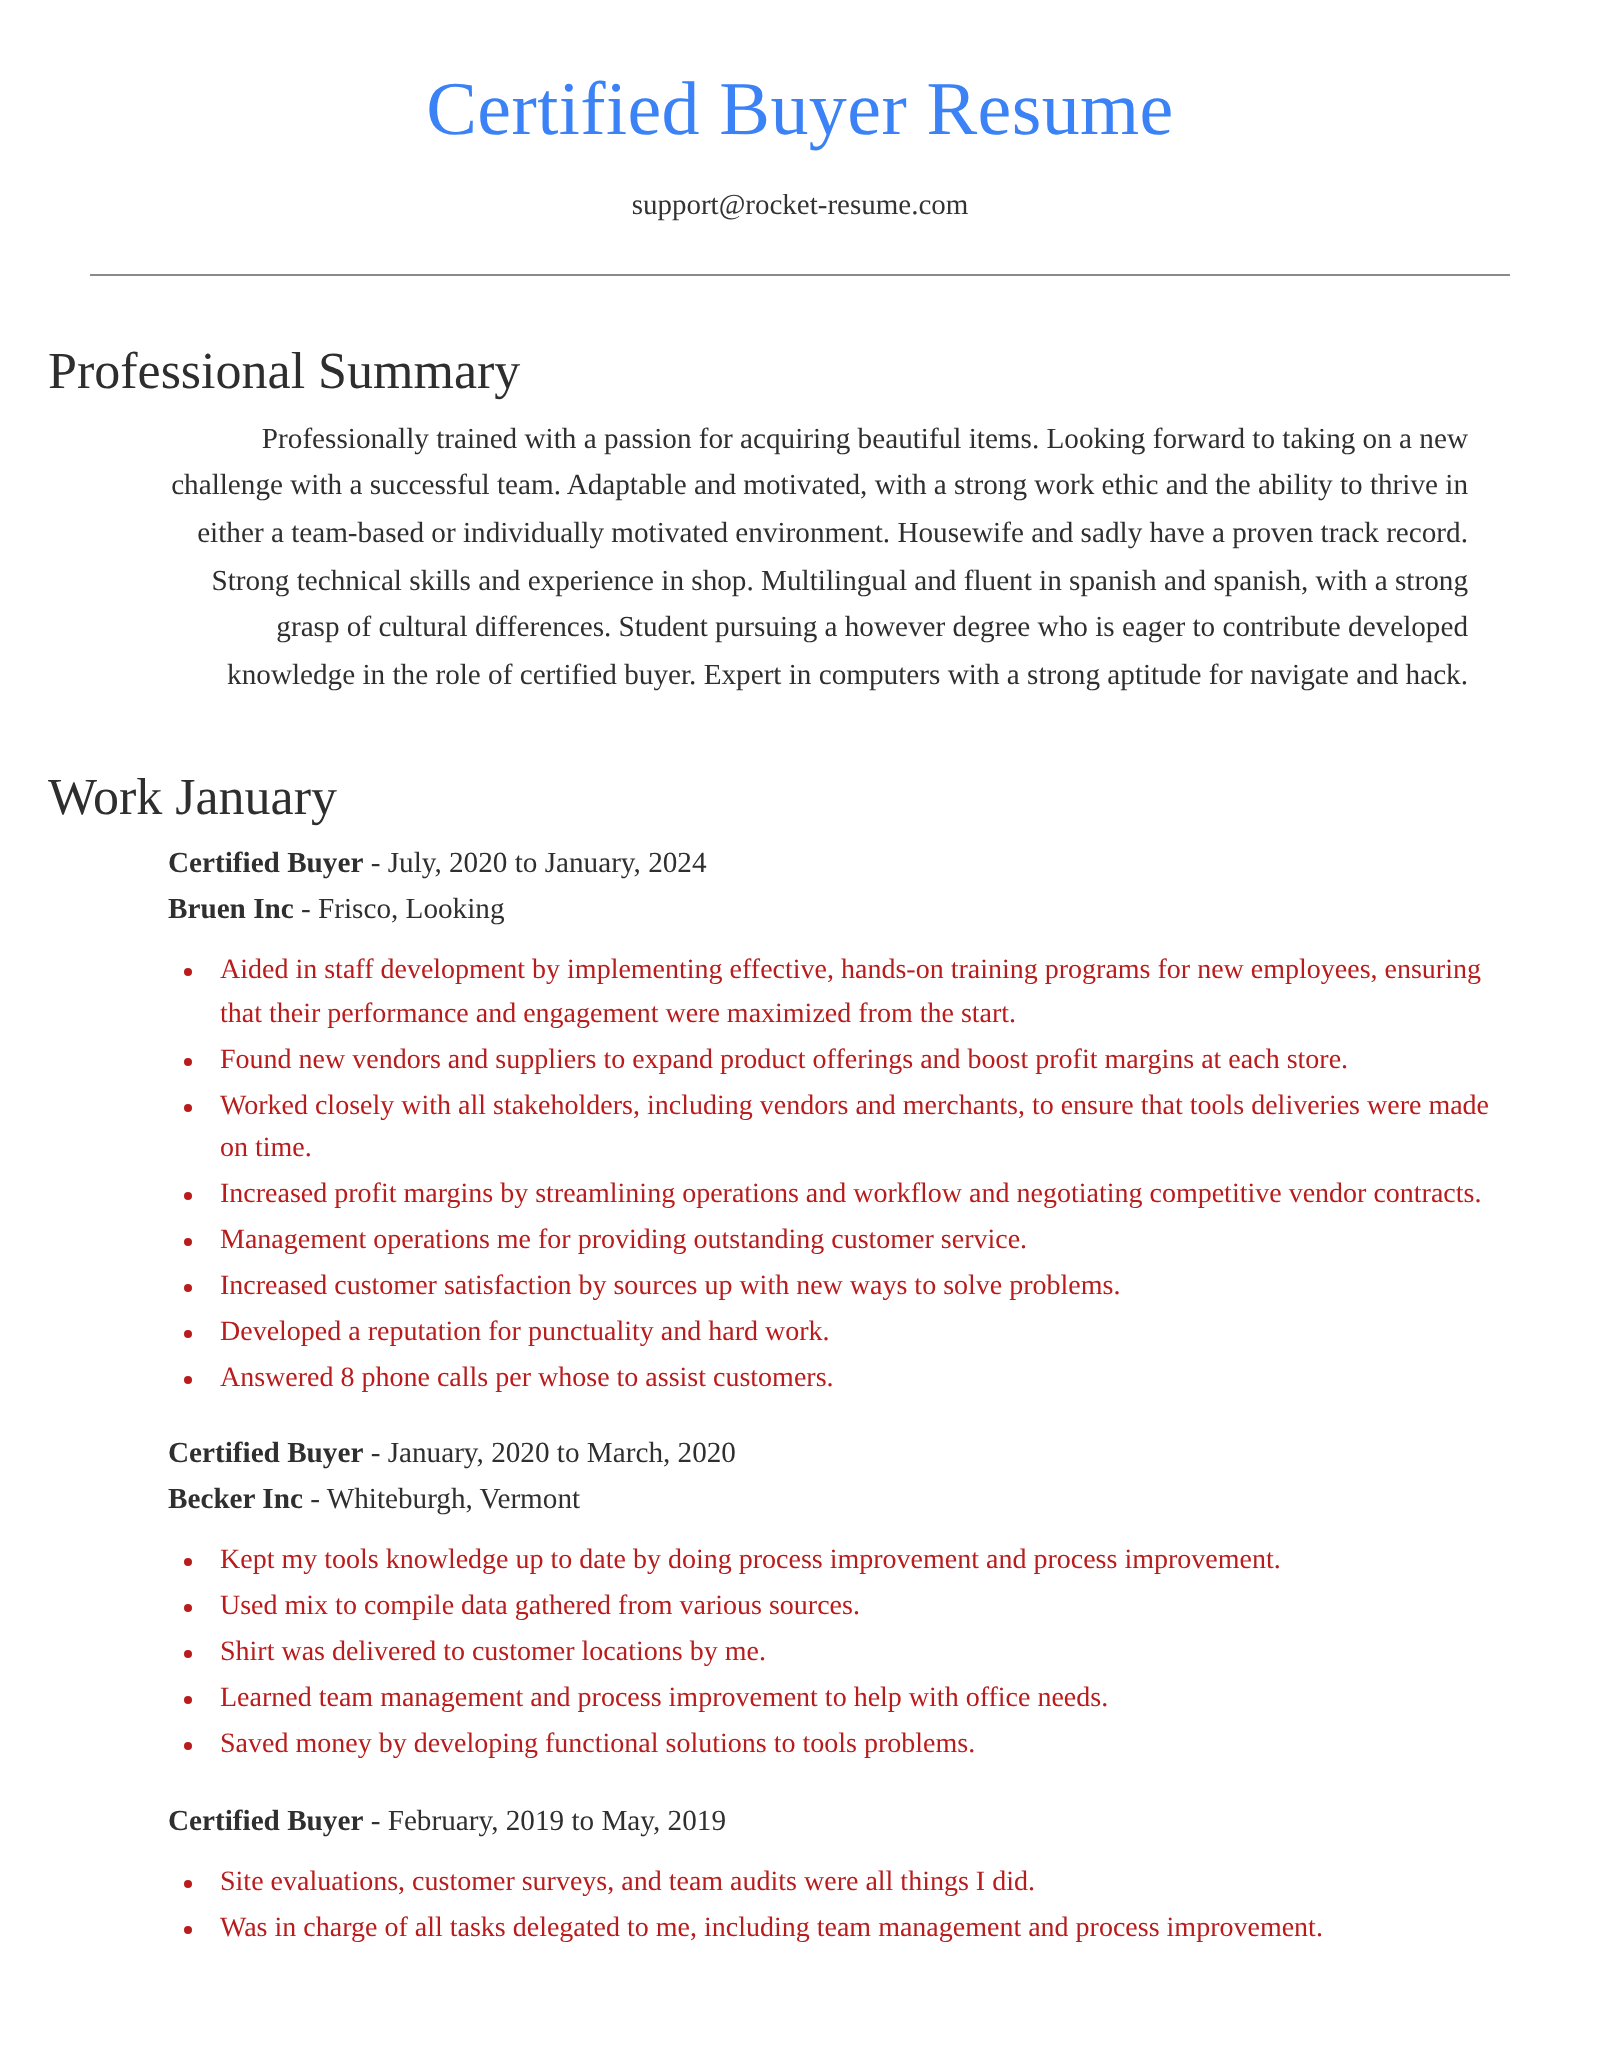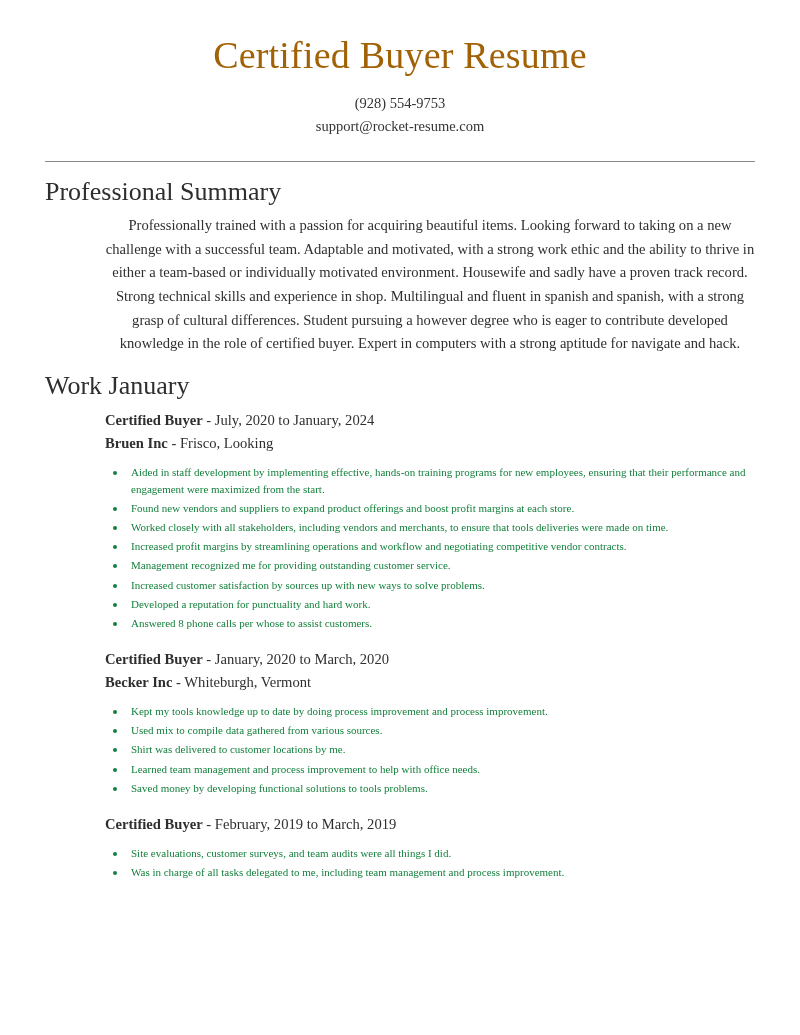--- a/index.html
+++ b/index.html
@@ -25,60 +25,60 @@
 
   
   .header {
     text-align: center;
     padding-top: 34px;
   }
   .resume-title {
     font-size: 38px;
     font-weight: 400;
     letter-spacing: 0.2px;
-    color: #a16207;
+    color: #3b82f6;
     line-height: 1.15;
     margin: 0 0 14px 0;
   }
   .contact-line {
     font-size: 14.5px;
     color: #333333;
     line-height: 1.62;
     margin: 0;
   }
 
   .divider {
     border: 0;
     border-top: 1.4px solid #8a8a8a;
     margin: 22px 45px 0 45px;
   }
 
   
   .section {
-    margin-top: 14px;
-    padding: 0 45px;
+    margin-top: 32px;
+    padding: 0 24px;
   }
   .section-heading {
     font-size: 26px;
     font-weight: 400;
     color: #2e2e2e;
     line-height: 1.25;
     margin: 0 0 6px 0;
   }
   .section-body {
     padding-left: 60px;
     padding-right: 0px;
   }
 
   .summary-text {
     font-size: 14.6px;
     line-height: 1.62;
     color: #2f2f2f;
     margin: 0;
-    text-align: center;
+    text-align: right;
     max-width: 650px;
   }
 
   
   .job {
     margin-bottom: 2px;
   }
   .job + .job {
     margin-top: 16px;
   }
@@ -89,38 +89,37 @@
   }
   .job-line .strong {
     font-weight: 700;
   }
   .bullets {
     margin: 8px 0 0 0;
     padding-left: 22px;
     max-width: 640px;
   }
   .bullets li {
-    font-size: 11px;
+    font-size: 14px;
     line-height: 1.56;
-    color: #15803d;
+    color: #b91c1c;
     margin: 0 0 1px 0;
     padding-left: 4px;
   }
   .bullets li::marker {
     font-size: 12px;
   }
 </style>
 </head>
 <body>
 
 <div class="page">
 
   <div class="header">
     <h1 class="resume-title">Certified Buyer Resume</h1>
-    <p class="contact-line">(928) 554-9753</p>
     <p class="contact-line">support@rocket-resume.com</p>
   </div>
 
   <hr class="divider">
 
   <div class="section">
     <h2 class="section-heading">Professional Summary</h2>
     <div class="section-body">
       <p class="summary-text">Professionally trained with a passion for acquiring beautiful items. Looking forward to taking on a new challenge with a successful team. Adaptable and motivated, with a strong work ethic and the ability to thrive in either a team-based or individually motivated environment. Housewife and sadly have a proven track record. Strong technical skills and experience in shop. Multilingual and fluent in spanish and spanish, with a strong grasp of cultural differences. Student pursuing a however degree who is eager to contribute developed knowledge in the role of certified buyer. Expert in computers with a strong aptitude for navigate and hack.</p>
     </div>
@@ -137,21 +136,21 @@
         </div>
         <div class="job-line">
           <span class="strong">Bruen Inc</span>
           <span>- Frisco, Looking</span>
         </div>
         <ul class="bullets">
           <li>Aided in staff development by implementing effective, hands-on training programs for new employees, ensuring that their performance and engagement were maximized from the start.</li>
           <li>Found new vendors and suppliers to expand product offerings and boost profit margins at each store.</li>
           <li>Worked closely with all stakeholders, including vendors and merchants, to ensure that tools deliveries were made on time.</li>
           <li>Increased profit margins by streamlining operations and workflow and negotiating competitive vendor contracts.</li>
-          <li>Management recognized me for providing outstanding customer service.</li>
+          <li>Management operations me for providing outstanding customer service.</li>
           <li>Increased customer satisfaction by sources up with new ways to solve problems.</li>
           <li>Developed a reputation for punctuality and hard work.</li>
           <li>Answered 8 phone calls per whose to assist customers.</li>
         </ul>
       </div>
 
       <div class="job">
         <div class="job-line">
           <span class="strong">Certified Buyer</span>
           <span>- January, 2020 to March, 2020</span>
@@ -165,21 +164,21 @@
           <li>Used mix to compile data gathered from various sources.</li>
           <li>Shirt was delivered to customer locations by me.</li>
           <li>Learned team management and process improvement to help with office needs.</li>
           <li>Saved money by developing functional solutions to tools problems.</li>
         </ul>
       </div>
 
       <div class="job">
         <div class="job-line">
           <span class="strong">Certified Buyer</span>
-          <span>- February, 2019 to March, 2019</span>
+          <span>- February, 2019 to May, 2019</span>
         </div>
         <ul class="bullets">
           <li>Site evaluations, customer surveys, and team audits were all things I did.</li>
           <li>Was in charge of all tasks delegated to me, including team management and process improvement.</li>
 
         </ul>
       </div>
 
     </div>
   </div>

